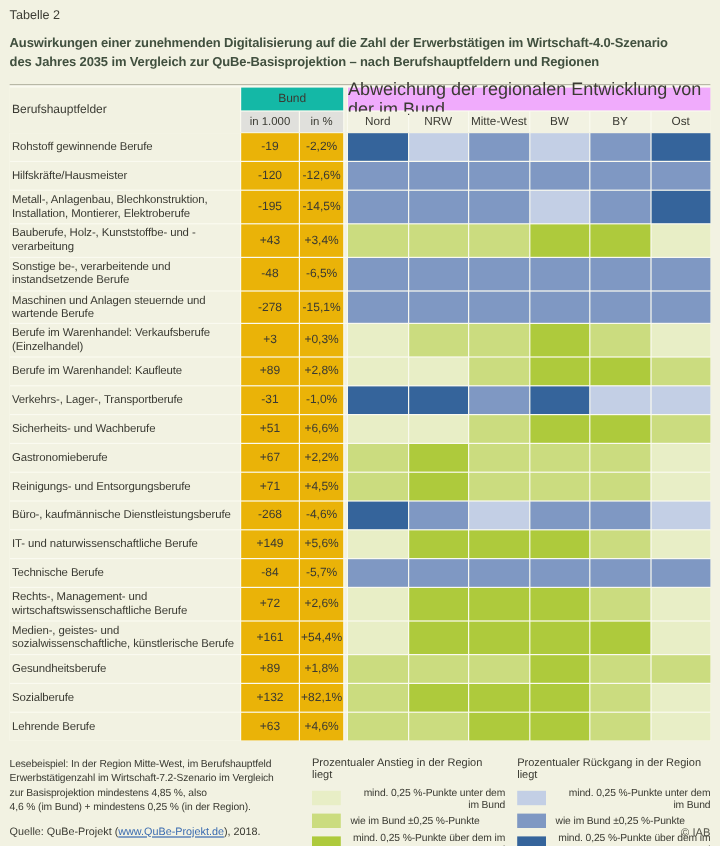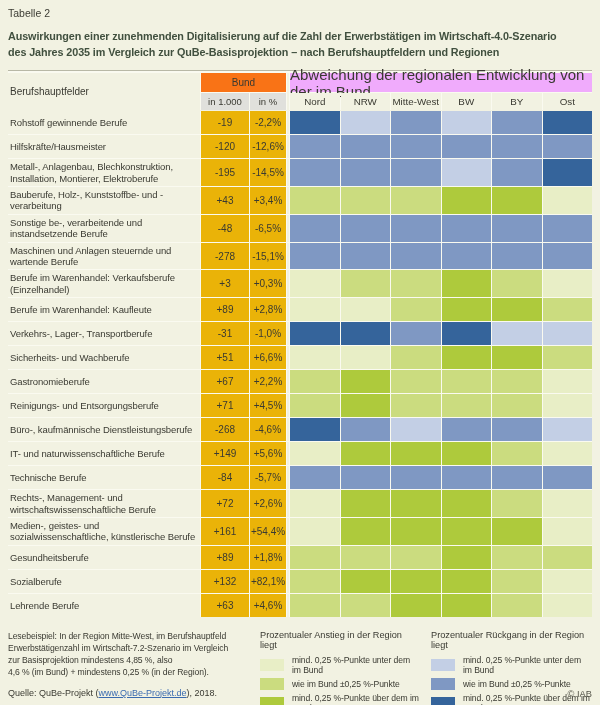--- a/index.html
+++ b/index.html
@@ -14,41 +14,41 @@
   .title{font-size:10.8px;letter-spacing:-0.1px;line-height:1.45;margin-top:10px;color:#41503f;font-weight:bold;}
   
   .thead{
     margin-top:10px;display:grid;
     grid-template-columns:192px 48px 36px 2px repeat(6,1fr);
     grid-template-rows:19px 17px;gap:1px;background:#fafaf0;
     border-top:1px solid #b8b8a6;padding-top:2px;
   }
   .thead .hc{display:flex;align-items:center;justify-content:center;font-size:9.8px;}
   .hc.feld{grid-row:1/3;grid-column:1;background:#f2f2e2;justify-content:flex-start;padding-left:2px;font-size:10px;}
-  .hc.bund{grid-column:2/4;grid-row:1;background:#f97316;font-size:10px;}
+  .hc.bund{grid-column:2/4;grid-row:1;background:#14b8a6;font-size:10px;}
   .hc.hsp{grid-column:4;grid-row:1/3;background:#f2f2e2;}
   .hc.abw{grid-column:5/11;grid-row:1;background:#f0abfc;font-size:15px;}
   .hc.sub{background:#e0e0dc;font-size:9.5px;}
   .hc.reg{background:#f2f2e2;font-size:9.8px;}
   
   .tbody{display:flex;flex-direction:column;gap:1px;background:#fafaf0;margin-top:1px;}
   .trow{display:grid;grid-template-columns:192px 48px 36px 2px repeat(6,1fr);column-gap:1px;background:#fafaf0;min-height:23px;}
   .cell{display:flex;align-items:center;}
   .cell.label{background:#f2f2e2;font-size:9.5px;letter-spacing:-0.1px;line-height:1.2;padding:2px 4px 2px 2px;}
   .cell.num{background:#eab308;font-size:10px;justify-content:center;}
   .cell.spacer{background:#f2f2e2;}
   
   .footer{display:flex;margin-top:13px;align-items:flex-start;}
   .lesecol{width:242px;flex:none;}
   .lesebeispiel{font-size:8.6px;letter-spacing:-0.1px;line-height:1.42;color:#3a3a32;}
   .quelle{font-size:9px;margin-top:9px;}
   .quelle a{color:#3a6bb0;text-decoration:underline;cursor:pointer;}
   .legend{flex:1;padding-left:10px;}
   .legend-title{font-size:9.2px;margin-bottom:5px;color:#3a3a32;}
-  .legend-item{display:flex;align-items:center;margin-bottom:3px;}
+  .legend-item{display:flex;align-items:center;margin-bottom:3px;text-align:right;}
   .legend-swatch{width:24px;height:12px;flex:none;margin-right:8px;}
   .legend-label{font-size:8.6px;letter-spacing:-0.1px;}
   .copyright{position:absolute;right:8px;bottom:6px;font-size:9.3px;color:#55554a;}
 </style>
 </head>
 <body>
 
 <div class="page">
 
   <div class="table-label">Tabelle 2</div>

